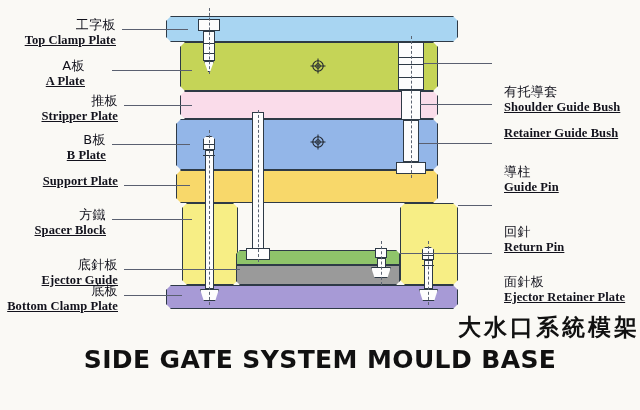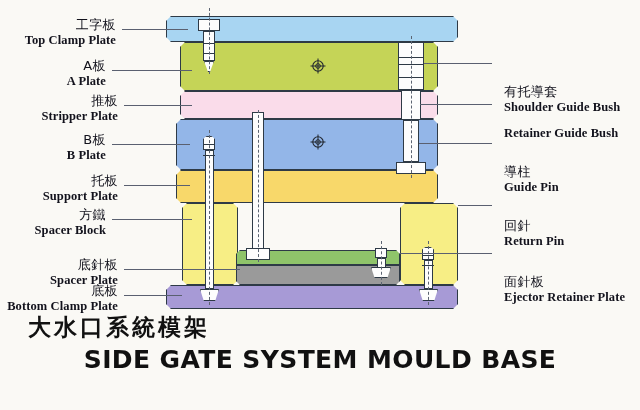--- a/index.html
+++ b/index.html
@@ -8,29 +8,29 @@
     background:#faf9f5;
     font-family:"Liberation Serif","DejaVu Serif",serif;
   }
   #stage{position:relative;width:640px;height:410px;}
 
   
   .label{position:absolute;line-height:1.12;color:#12121c;white-space:nowrap;}
   .label .cn{font-size:13px;font-weight:400;letter-spacing:.4px;
              font-family:"DejaVu Sans","Liberation Sans",sans-serif;}
   .label .en{font-size:12.5px;font-weight:700;letter-spacing:.1px;
-             font-family:"Liberation Serif","DejaVu Serif",serif;}
+             font-family:"Liberation Serif","DejaVu Serif",serif;text-decoration:underline;}
   .label.left{text-align:right;}
   .label.right{text-align:left;margin-top:33px;}
 
   
   .leader{position:absolute;height:1px;background:#5a6070;}
 
   
-  #title-cn{position:absolute;left:0;right:0;top:312px;text-align:left;
+  #title-cn{position:absolute;left:0;right:0;top:312px;text-align:right;
      font-family:"DejaVu Sans","Liberation Sans",sans-serif;
      font-size:23px;font-weight:700;letter-spacing:3px;color:#111;padding-left:28px;}
   #title-en{position:absolute;left:0;right:0;top:345px;text-align:center;
      font-family:"DejaVu Sans","Liberation Sans",sans-serif;
      font-size:25px;font-weight:700;letter-spacing:.4px;color:#111;}
 
   
   .plate{position:absolute;border:1px solid #2e3a46;box-sizing:border-box;}
   .chamf{clip-path:polygon(5px 0,calc(100% - 5px) 0,100% 5px,100% calc(100% - 5px),
           calc(100% - 5px) 100%,5px 100%,0 calc(100% - 5px),0 5px);}
@@ -151,48 +151,47 @@
   <div class="leader" style="left:420px;top:104px;width:72px;"></div>
   <div class="leader" style="left:419px;top:143px;width:73px;"></div>
   <div class="leader" style="left:458px;top:205px;width:34px;"></div>
   <div class="leader" style="left:400px;top:253px;width:92px;"></div>
 
   <div class="label left" style="right:524px;top:18px;">
     <div class="cn">工字板</div>
     <div class="en">Top Clamp Plate</div>
   </div>
 
-  <div class="label left" style="right:534px;top:59px;">
+  <div class="label left" style="right:555px;top:59px;">
     <div class="cn">A板</div>
     <div class="en">A Plate</div>
   </div>
 
   <div class="label left" style="right:522px;top:94px;">
     <div class="cn">推板</div>
     <div class="en">Stripper Plate</div>
   </div>
 
   <div class="label left" style="right:534px;top:133px;text-align:right;">
     <div class="cn">B板</div>
     <div class="en">B Plate</div>
   </div>
 
   <div class="label left" style="right:522px;top:174px;">
-    <div class="cn">托板</div>
     <div class="en">Support Plate</div>
   </div>
 
   <div class="label left" style="right:534px;top:208px;">
     <div class="cn">方鐵</div>
     <div class="en">Spacer Block</div>
   </div>
 
   <div class="label left" style="right:522px;top:258px;">
     <div class="cn">底針板</div>
-    <div class="en">Spacer Plate</div>
+    <div class="en">Ejector Guide</div>
   </div>
 
   <div class="label left" style="right:522px;top:284px;">
     <div class="cn">底板</div>
     <div class="en">Bottom Clamp Plate</div>
   </div>
 
   <div class="label right" style="left:504px;top:52px;">
     <div class="cn">有托導套</div>
     <div class="en">Shoulder Guide Bush</div>
@@ -200,21 +199,21 @@
 
   <div class="label right" style="left:504px;top:93px;">
     <div class="en">Retainer Guide Bush</div>
   </div>
 
   <div class="label right" style="left:504px;top:132px;">
     <div class="cn">導柱</div>
     <div class="en">Guide Pin</div>
   </div>
 
-  <div class="label right" style="left:504px;top:186px;">
+  <div class="label right" style="left:504px;top:192px;">
     <div class="cn">回針</div>
     <div class="en">Return Pin</div>
   </div>
 
   <div class="label right" style="left:504px;top:242px;">
     <div class="cn">面針板</div>
     <div class="en">Ejector Retainer Plate</div>
   </div>
 
   <div id="title-cn">大水口系統模架</div>

